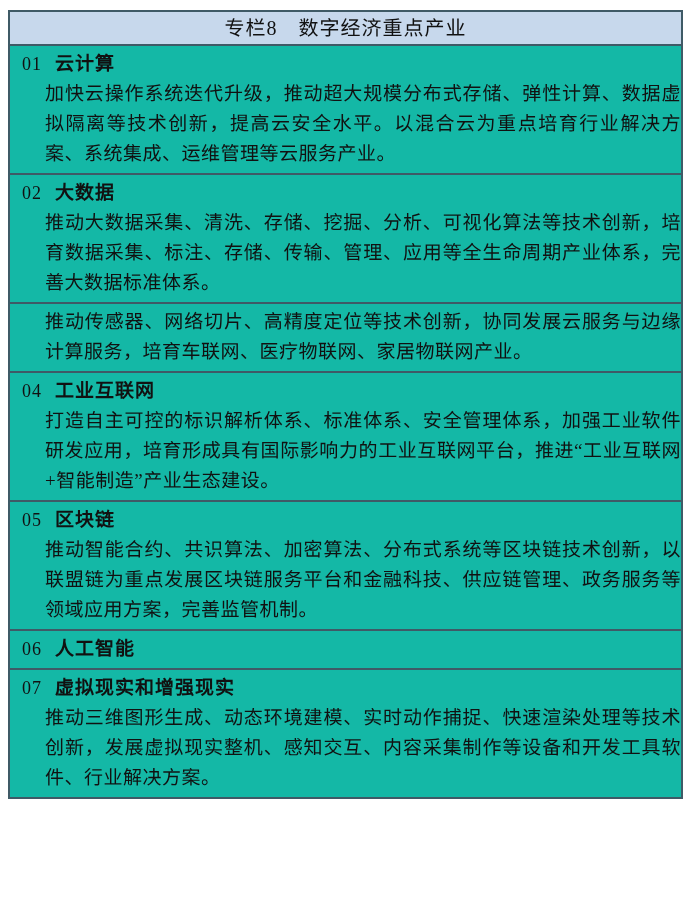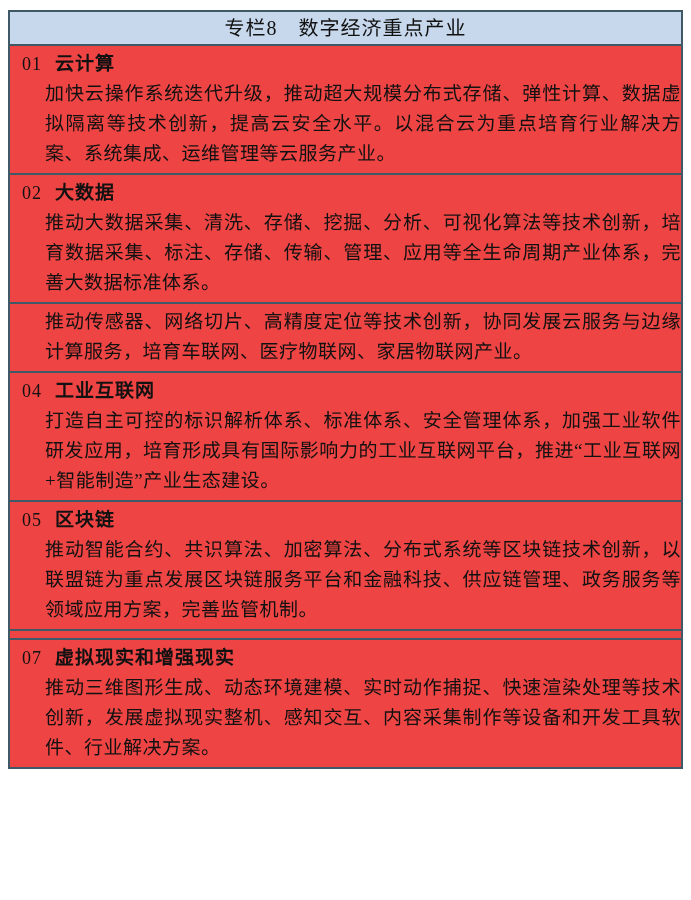--- a/index.html
+++ b/index.html
@@ -29,21 +29,21 @@
     background: #c7d8ec;
     border-bottom: 2px solid #3f5a66;
     text-align: center;
     font-weight: normal;
     font-size: 20px;
     line-height: 32px;
     color: #111111;
     letter-spacing: 1px;
   }
   .section {
-    background: #ef4444;
+    background: #14b8a6;
     border-bottom: 2px solid #3f5a66;
     padding: 3px 0 4px 12px;
     color: #111111;
   }
   .section:last-child {
     border-bottom: none;
   }
   .section-heading {
     font-size: 19px;
     line-height: 30px;
@@ -101,20 +101,23 @@
   </div>
 
   <div class="section">
     <div class="section-heading">
       <span class="num">05</span><span class="heading">区块链</span>
     </div>
     <p class="section-body">推动智能合约、共识算法、加密算法、分布式系统等区块链技术创新，以联盟链为重点发展区块链服务平台和金融科技、供应链管理、政务服务等领域应用方案，完善监管机制。</p>
   </div>
 
   <div class="section">
+    <div class="section-heading">
+      <span class="num">06</span><span class="heading">人工智能</span>
+    </div>
   </div>
 
   <div class="section">
     <div class="section-heading">
       <span class="num">07</span><span class="heading">虚拟现实和增强现实</span>
     </div>
     <p class="section-body">推动三维图形生成、动态环境建模、实时动作捕捉、快速渲染处理等技术创新，发展虚拟现实整机、感知交互、内容采集制作等设备和开发工具软件、行业解决方案。</p>
   </div>
 </div>
   </div>

